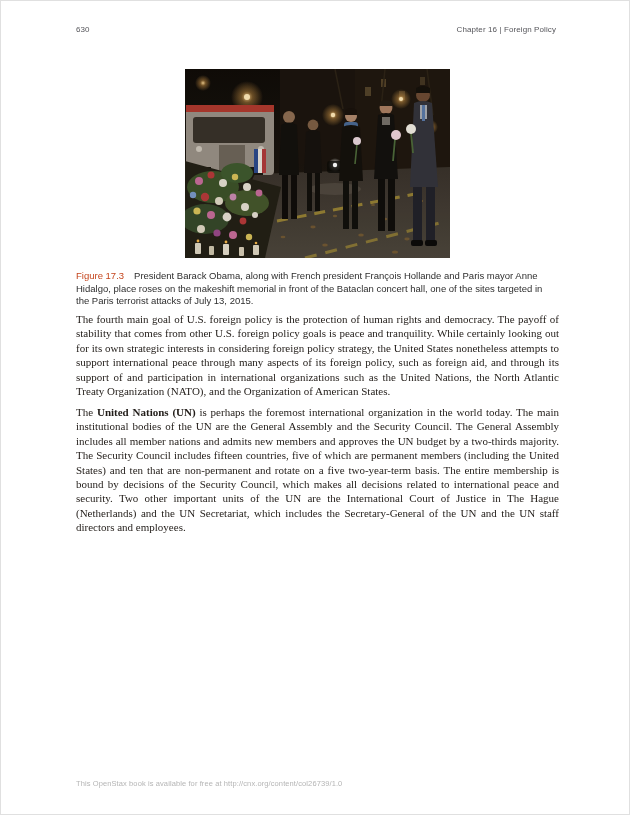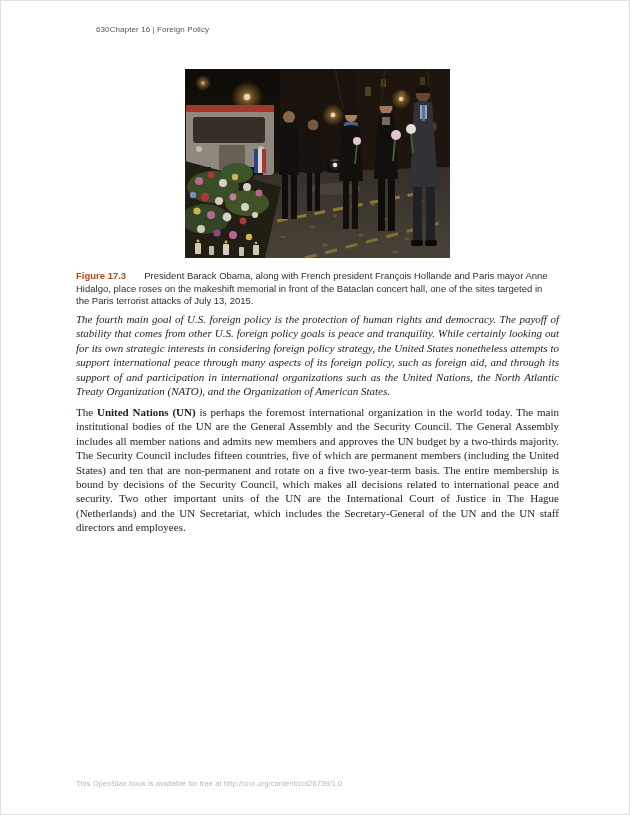--- a/index.html
+++ b/index.html
@@ -8,25 +8,24 @@
     background: #ffffff;
     border: 1px solid #e0e0e0;
     position: relative;
     font-family: "Liberation Sans", sans-serif;
     overflow: hidden;
   }
   .page-header {
     position: absolute;
     top: 24px; left: 75px; right: 73px;
     display: flex;
-    justify-content: flex-start;
+    justify-content: space-between;
     font-size: 8px;
     color: #55555a;
     letter-spacing: 0.1px;
-    margin-left: 20px;
   }
   .figure-block {
     position: absolute;
     top: 68px; left: 75px;
     width: 482px;
     text-align: center;
   }
   .photo-frame {
     width: 265px; height: 189px;
     display: inline-block;
@@ -35,35 +34,35 @@
   }
   .photo-frame svg { display: block; }
   .figure-caption {
     margin-top: 8px;
     text-align: left;
     font-size: 9.5px;
     line-height: 12.6px;
     color: #2e2e2e;
   }
   .figure-label {
-    font-weight: bold;
+    font-weight: normal;
     color: #c4451d;
-    padding-right: 18px;
+    padding-right: 10px;
   }
   .body-copy {
     position: absolute;
     left: 75px;
     width: 483px;
     font-family: "Liberation Serif", serif;
     font-size: 11px;
     line-height: 14.4px;
     color: #211c18;
     text-align: justify;
   }
-  #para1 { top: 311px; font-style: italic; }
+  #para1 { top: 311px; }
   #para2 { top: 404px; }
   .bold-term { font-weight: bold; }
   .page-footer {
     position: absolute;
     top: 778px; left: 75px;
     font-size: 7.5px;
     color: #b5b5b5;
     letter-spacing: 0.1px;
   }
 </style>

